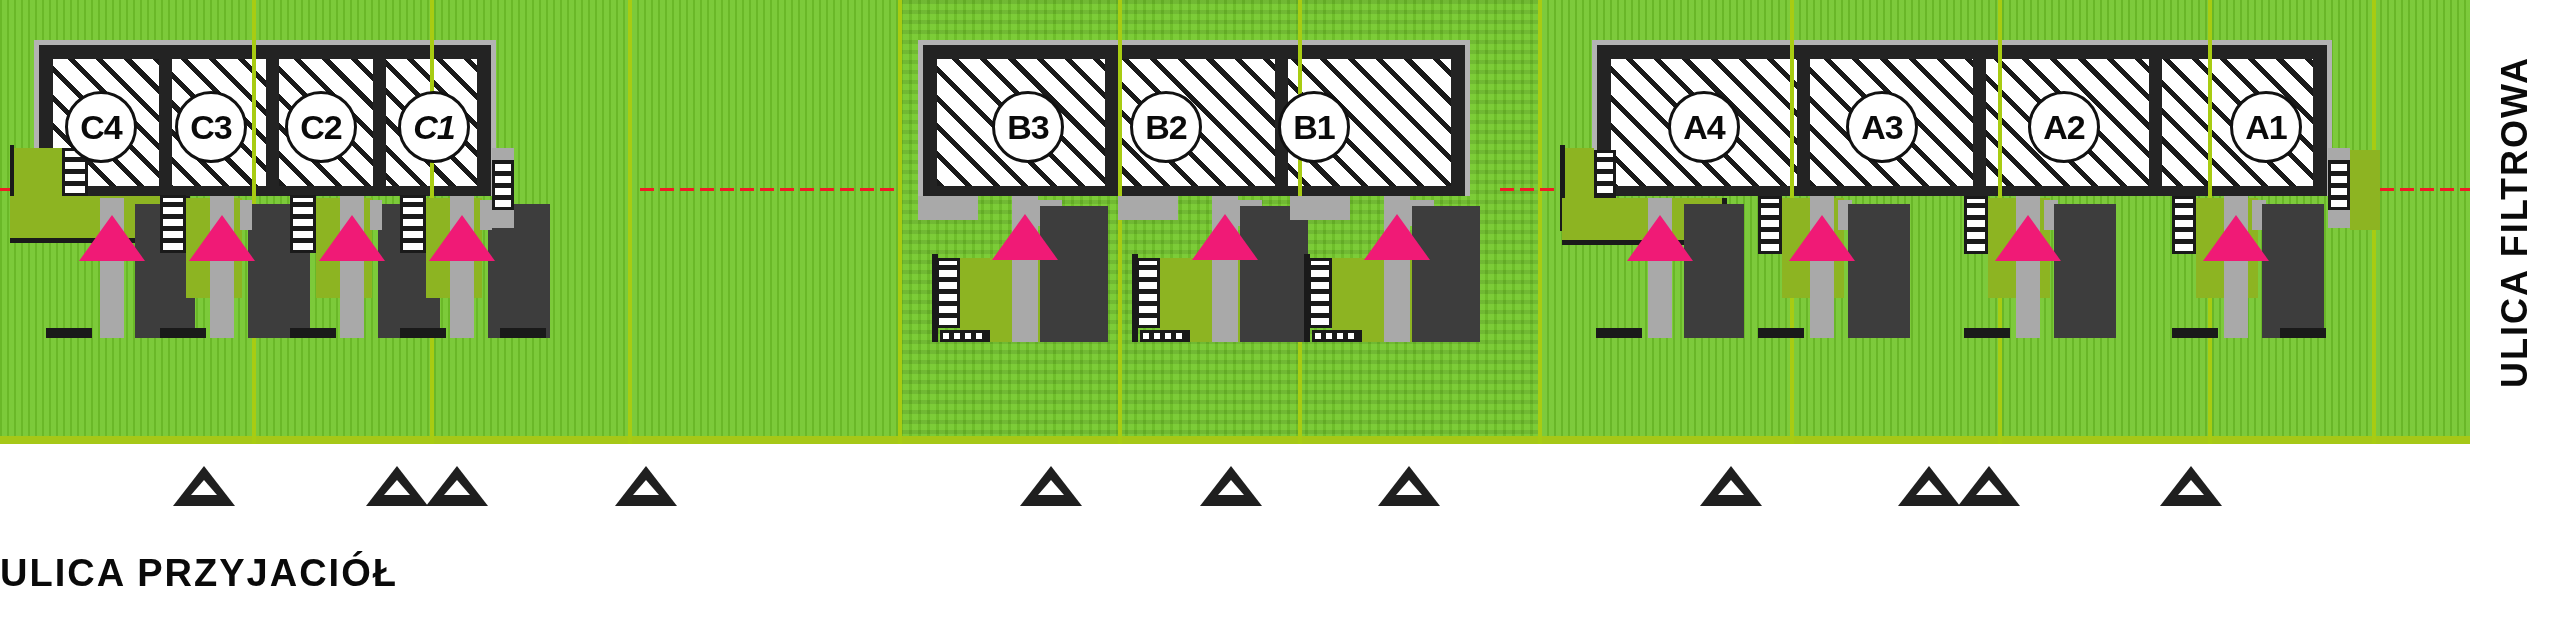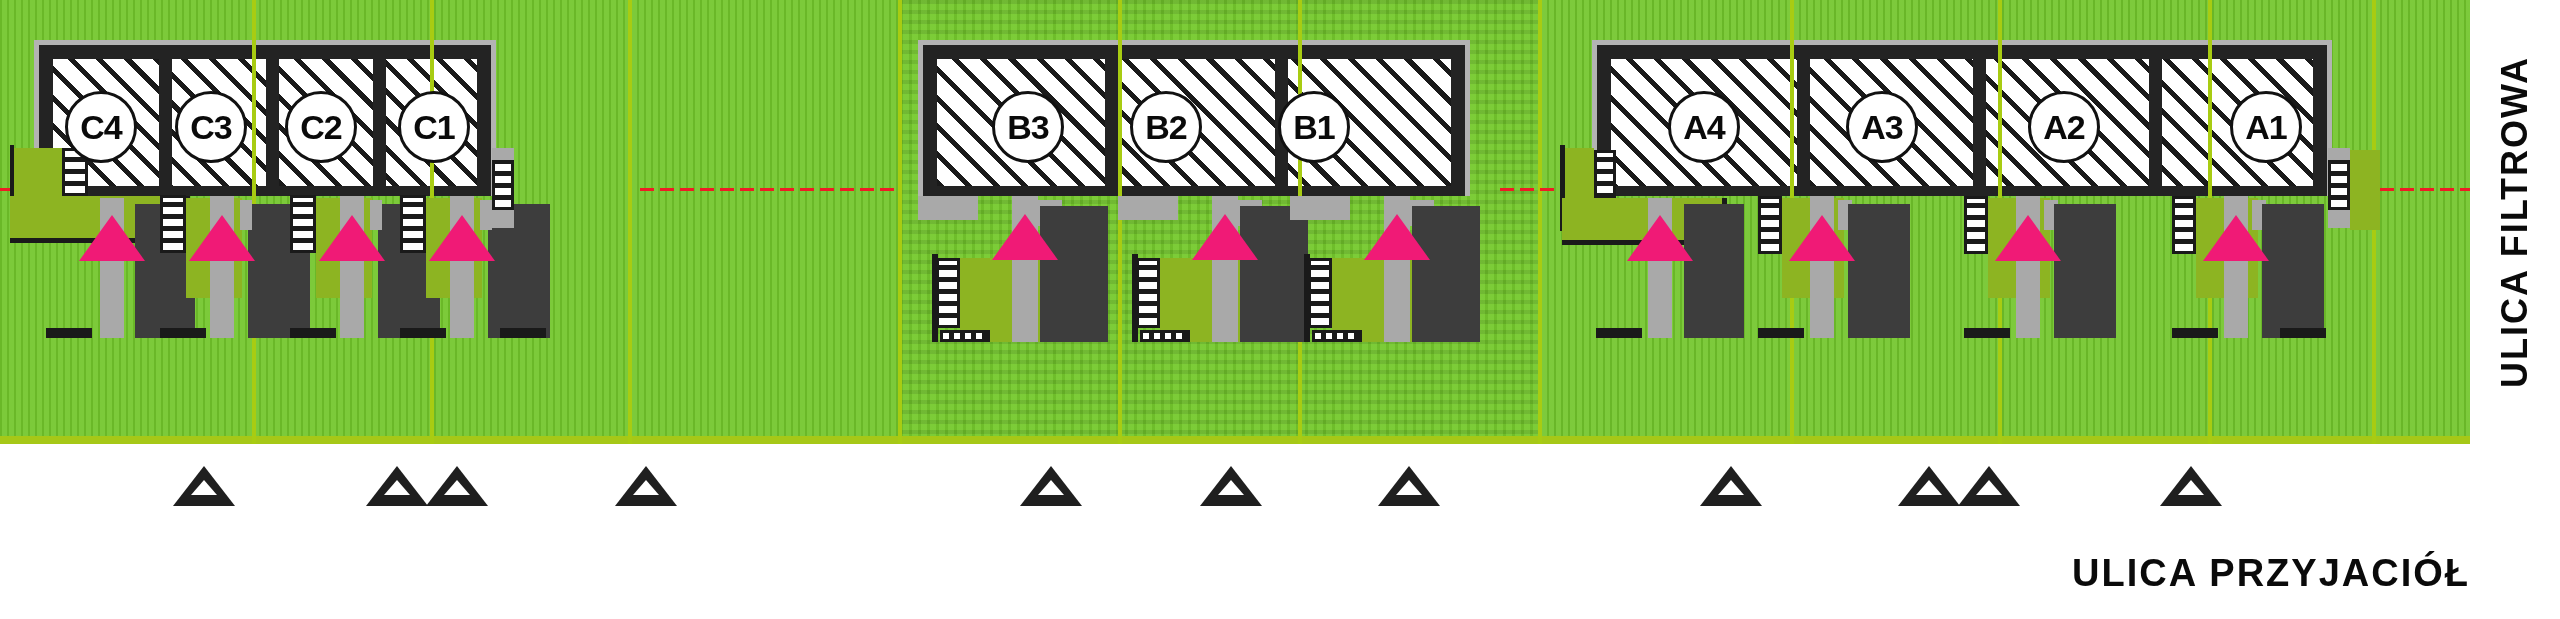--- a/index.html
+++ b/index.html
@@ -201,21 +201,21 @@
     z-index: 3;
   }
   .tri-outline svg { display: block; }
 
   
   #street-bottom {
     position: absolute;
     left: 0;
     top: 552px;
     width: 2470px;
-    text-align: right;
+    text-align: left;
     font-size: 38px;
     font-weight: bold;
     letter-spacing: 2px;
     color: #0a0a0a;
   }
   #street-right {
     position: absolute;
     left: 2470px;
     top: 0px;
     width: 90px;
@@ -274,21 +274,21 @@
 
   <div class="unit-label" style="left:65px;top:91px;">
     <span>C4</span>
   </div>
   <div class="unit-label" style="left:175px;top:91px;">
     <span>C3</span>
   </div>
   <div class="unit-label" style="left:285px;top:91px;">
     <span>C2</span>
   </div>
-  <div class="unit-label" style="left:398px;top:91px;">
+  <div class="unit-label" style="left:398px;top:91px;font-style:italic;">
     <span>C1</span>
   </div>
 
   <div class="terrace" style="left:14px;top:148px;width:48px;height:78px;"></div>
   <div class="darkbar" style="left:10px;top:145px;width:4px;height:84px;"></div>
   <div class="stairs" style="left:62px;top:148px;width:26px;height:60px;"></div>
   <div class="terrace" style="left:10px;top:196px;width:178px;height:44px;"></div>
   <div class="darkbar" style="left:10px;top:238px;width:180px;height:5px;"></div>
   <div class="darkbar" style="left:185px;top:196px;width:5px;height:46px;"></div>
   <div class="walk" style="left:100px;top:198px;width:24px;height:140px;"></div>

